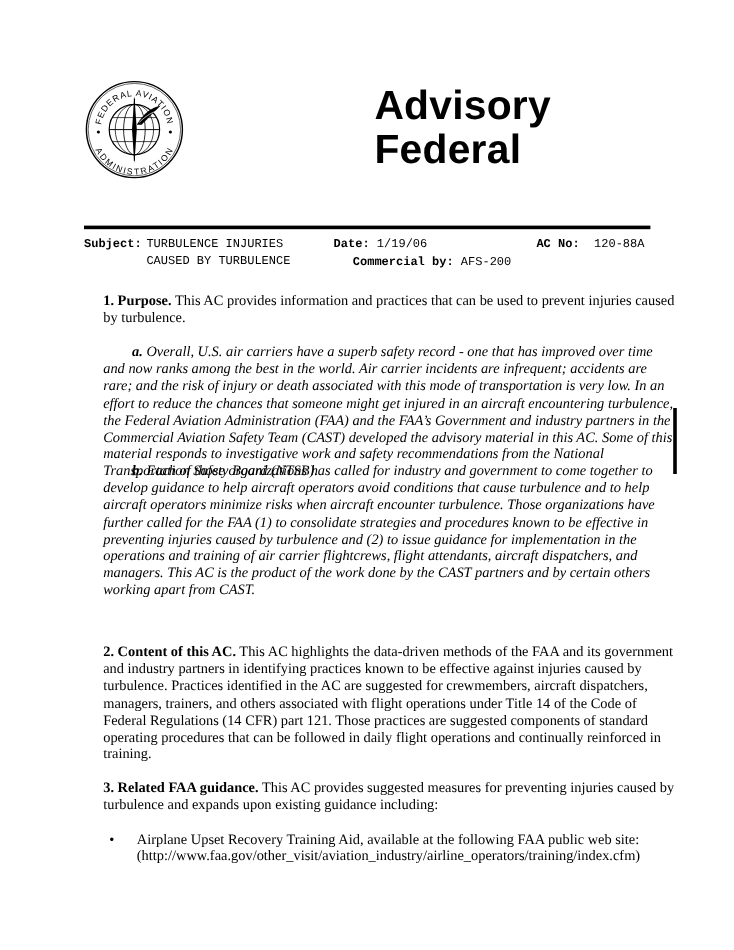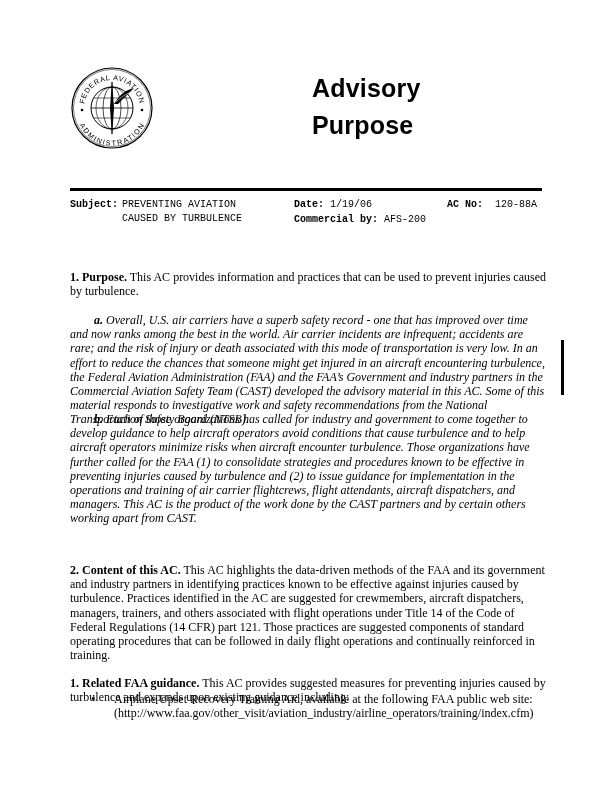--- a/index.html
+++ b/index.html
@@ -1,24 +1,24 @@
 <!DOCTYPE html>
 <html><head>
 <meta charset="utf-8">
 <style>
   html, body { margin: 0; padding: 0; background: #ffffff; }
   body { width: 612px; height: 792px; position: relative; overflow: hidden; color: #000; }
   .abs { position: absolute; }
   .seal { left: 70px; top: 66px; width: 84px; height: 84px; }
-  .title { left: 312px; top: 70px; font-family: "Liberation Sans", sans-serif; font-weight: bold; font-size: 25px; line-height: 37px; letter-spacing: 0.2px; }
+  .title { left: 312px; top: 70px; font-family: "Liberation Sans", sans-serif; font-weight: bold; font-size: 34px; line-height: 37px; letter-spacing: 0.2px; }
   .rule { left: 70px; top: 188px; width: 472px; height: 3px; background: #000; }
   .hdr { font-family: Liberation Mono, monospace; font-size: 10px; line-height: 14px; }
   .hdr b { font-weight: bold; }
   .serif { font-family: "Liberation Serif", serif; font-size: 12px; line-height: 14.2px; }
-  .para { left: 70px; width: 478px; margin-top: 27px; }
+  .para { left: 86px; width: 478px; }
   .para p { margin: 0; }
   .indent { text-indent: 24px; font-style: italic; }
   .changebar { left: 561px; top: 340px; width: 3px; height: 55px; background: #000; }
   .bullet-row { left: 70px; width: 510px; }
   .bullet { position: absolute; left: 21px; top: 0; }
   .bullet-text { position: absolute; left: 44px; top: 0; width: 470px; }
 </style>
 </head>
 <body>
 
@@ -46,31 +46,31 @@
       <textPath href="#arcTop" startOffset="50%" text-anchor="middle">FEDERAL AVIATION</textPath>
     </text>
     <text font-family="Liberation Sans, sans-serif" font-size="7.2" letter-spacing="0.6">
       <textPath href="#arcBot" startOffset="50%" text-anchor="middle" dominant-baseline="hanging">ADMINISTRATION</textPath>
     </text>
   </svg>
 </div>
 
 <div class="abs title">
   <div>Advisory</div>
-  <div>Purpose</div>
+  <div>Federal</div>
 </div>
 
 <div class="abs rule"></div>
 
 <div class="abs hdr" style="left:70px; top:198px;"><b>Subject:</b></div>
 <div class="abs hdr" style="left:122px; top:198px;">
-  <div>PREVENTING AVIATION</div>
+  <div>TURBULENCE INJURIES</div>
   <div>CAUSED BY TURBULENCE</div>
 </div>
-<div class="abs hdr" style="left:294px; top:198px;text-align:center;">
+<div class="abs hdr" style="left:278px; top:198px;text-align:center;">
   <b>Date:</b>
   <span>1/19/06</span>
 </div>
 <div class="abs hdr" style="left:294px; top:213px;">
   <b>Commercial by:</b>
   <span>AFS-200</span>
 </div>
 <div class="abs hdr" style="left:447px; top:198px;">
   <b>AC No:</b>&nbsp;
   <span>120-88A</span>
@@ -88,21 +88,21 @@
 
 <div class="abs para serif" style="top:385px;">
   <p class="indent"><b>b.</b><span>  Each of those organizations has called for industry and government to come together to develop guidance to help aircraft operators avoid conditions that cause turbulence and to help aircraft operators minimize risks when aircraft encounter turbulence.  Those organizations have further called for the FAA (1) to consolidate strategies and procedures known to be effective in preventing injuries caused by turbulence and (2) to issue guidance for implementation in the operations and training of air carrier flightcrews, flight attendants, aircraft dispatchers, and managers.  This AC is the product of the work done by the CAST partners and by certain others working apart from CAST.</span></p>
 </div>
 
 <div class="abs para serif" style="top:536px;">
   <p><b>2.  Content of this AC.</b><span>  This AC highlights the data-driven methods of the FAA and its government and industry partners in identifying practices known to be effective against injuries caused by turbulence.  Practices identified in the AC are suggested for crewmembers, aircraft dispatchers, managers, trainers, and others associated with flight operations under Title 14 of the Code of Federal Regulations (14 CFR) part 121.  Those practices are suggested components of standard operating procedures that can be followed in daily flight operations and continually reinforced in training.</span></p>
 </div>
 
 <div class="abs para serif" style="top:649px;">
-  <p><b>1.  Related FAA guidance.</b><span>  This AC provides suggested measures for preventing injuries caused by turbulence and expands upon existing guidance including:</span></p>
+  <p><b>3.  Related FAA guidance.</b><span>  This AC provides suggested measures for preventing injuries caused by turbulence and expands upon existing guidance including:</span></p>
 </div>
 
 <div class="abs bullet-row serif" style="top:692px; height:30px;">
   <span class="bullet">•</span>
   <div class="bullet-text">
     <div>Airplane Upset Recovery Training Aid, available at the following FAA public web site:</div>
     <div>(http://www.faa.gov/other_visit/aviation_industry/airline_operators/training/index.cfm)</div>
   </div>
 </div>
 

